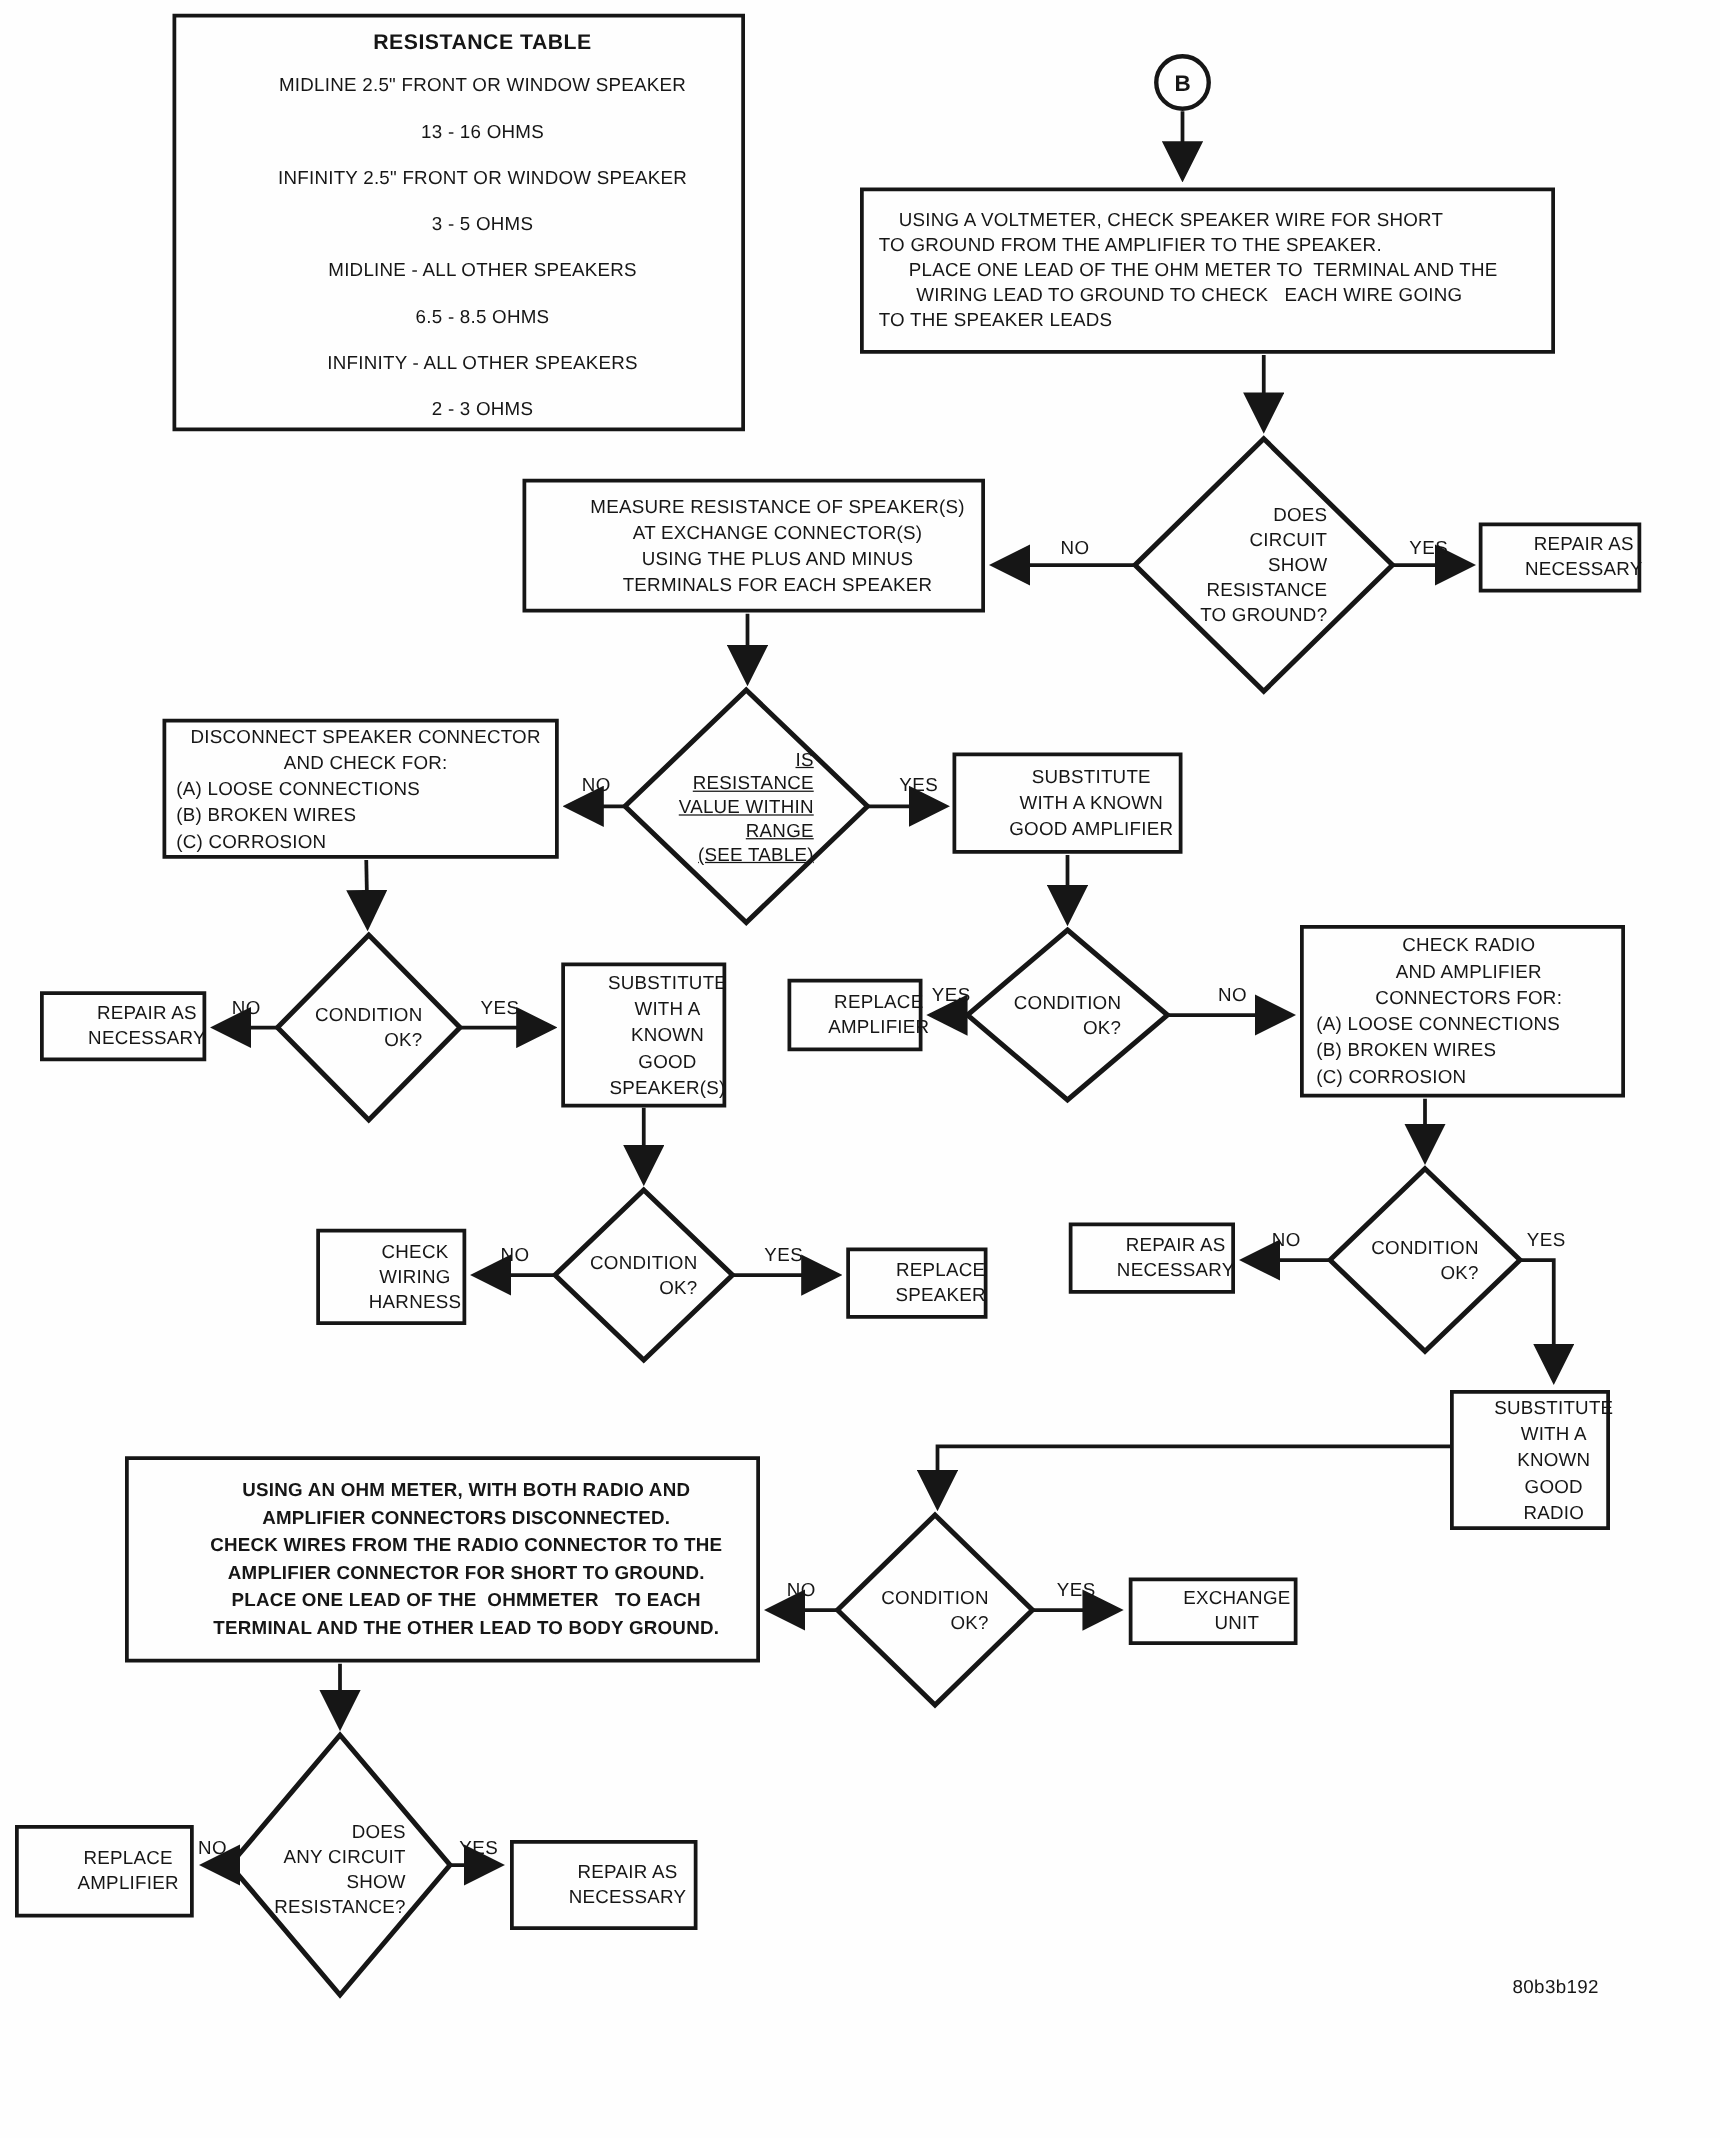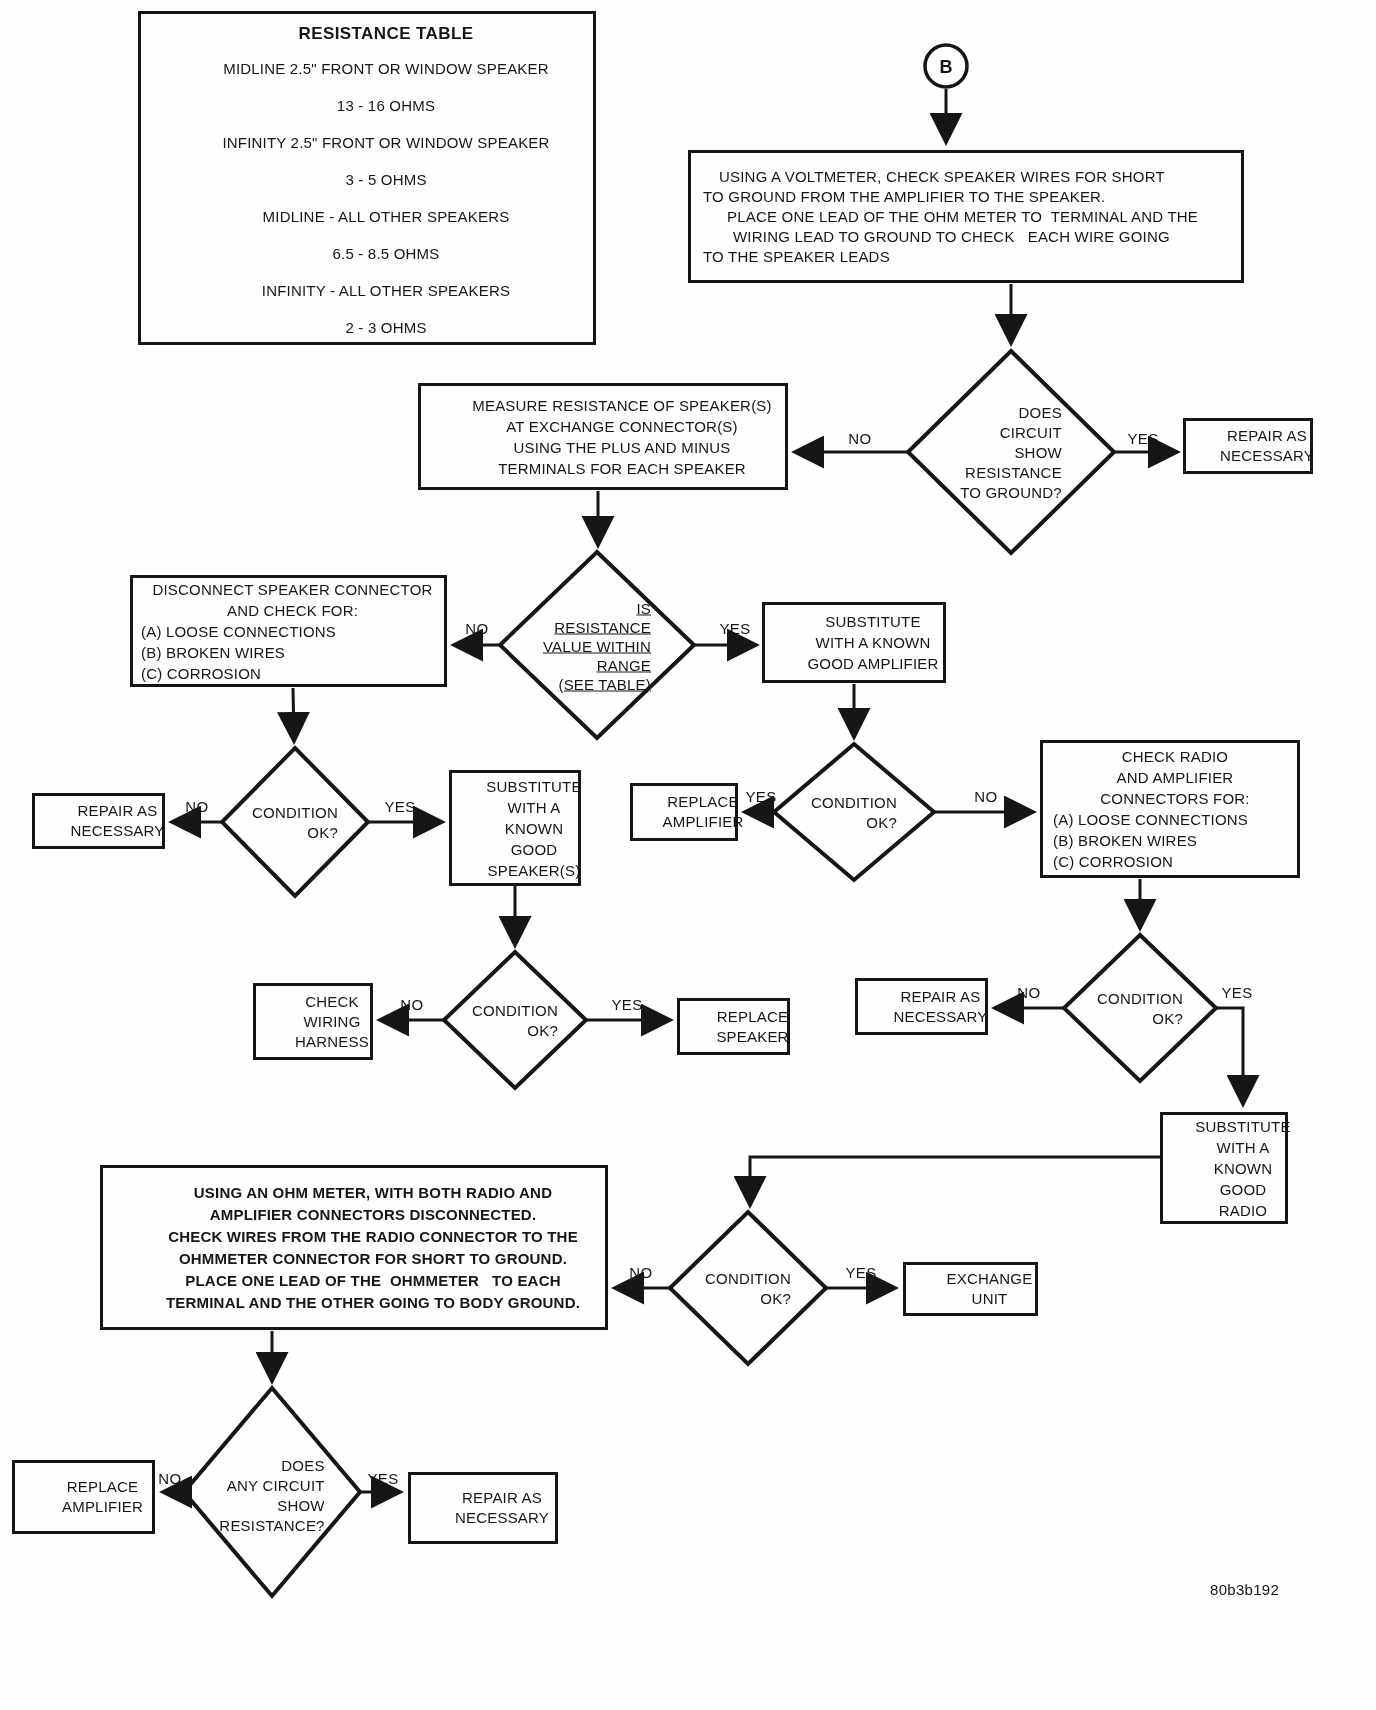--- a/index.html
+++ b/index.html
@@ -94,21 +94,21 @@
       <div class="ln">INFINITY 2.5" FRONT OR WINDOW SPEAKER</div>
       <div class="ln">3 - 5 OHMS</div>
       <div class="ln">MIDLINE - ALL OTHER SPEAKERS</div>
       <div class="ln">6.5 - 8.5 OHMS</div>
       <div class="ln">INFINITY - ALL OTHER SPEAKERS</div>
       <div class="ln">2 - 3 OHMS</div>
     </div>
   </div>
 
   <div class="box alignleft" style="left:688px;top:150px;width:556px;height:133px;padding-left:8px;">
-    <div class="ln i1">USING A VOLTMETER, CHECK SPEAKER WIRES FOR SHORT</div>
+    <div class="ln i1">USING A VOLTMETER, CHECK SPEAKER WIRE FOR SHORT</div>
     <div class="ln i0">TO GROUND FROM THE AMPLIFIER TO THE SPEAKER.</div>
     <div class="ln i2">PLACE ONE LEAD OF THE OHM METER TO  TERMINAL AND THE</div>
     <div class="ln i3">WIRING LEAD TO GROUND TO CHECK   EACH WIRE GOING</div>
     <div class="ln i0">TO THE SPEAKER LEADS</div>
   </div>
 
   <div class="dlabel" style="left:1011px;top:453px;">
     <div class="ln">DOES</div>
     <div class="ln">CIRCUIT</div>
     <div class="ln">SHOW</div>
@@ -218,23 +218,23 @@
     <div class="ln">WITH A</div>
     <div class="ln">KNOWN</div>
     <div class="ln">GOOD</div>
     <div class="ln">RADIO</div>
   </div>
 
   <div class="box lh22" style="left:100px;top:1165px;width:508px;height:165px;font-weight:bold;">
     <div class="ln">USING AN OHM METER, WITH BOTH RADIO AND</div>
     <div class="ln">AMPLIFIER CONNECTORS DISCONNECTED.</div>
     <div class="ln">CHECK WIRES FROM THE RADIO CONNECTOR TO THE</div>
-    <div class="ln">OHMMETER CONNECTOR FOR SHORT TO GROUND.</div>
+    <div class="ln">AMPLIFIER CONNECTOR FOR SHORT TO GROUND.</div>
     <div class="ln">PLACE ONE LEAD OF THE  OHMMETER   TO EACH</div>
-    <div class="ln">TERMINAL AND THE OTHER GOING TO BODY GROUND.</div>
+    <div class="ln">TERMINAL AND THE OTHER LEAD TO BODY GROUND.</div>
   </div>
 
   <div class="dlabel" style="left:748px;top:1289px;">
     <div class="ln">CONDITION</div>
     <div class="ln">OK?</div>
   </div>
 
   <div class="box" style="left:903px;top:1262px;width:135px;height:54px;">
     <div class="ln">EXCHANGE</div>
     <div class="ln">UNIT</div>

